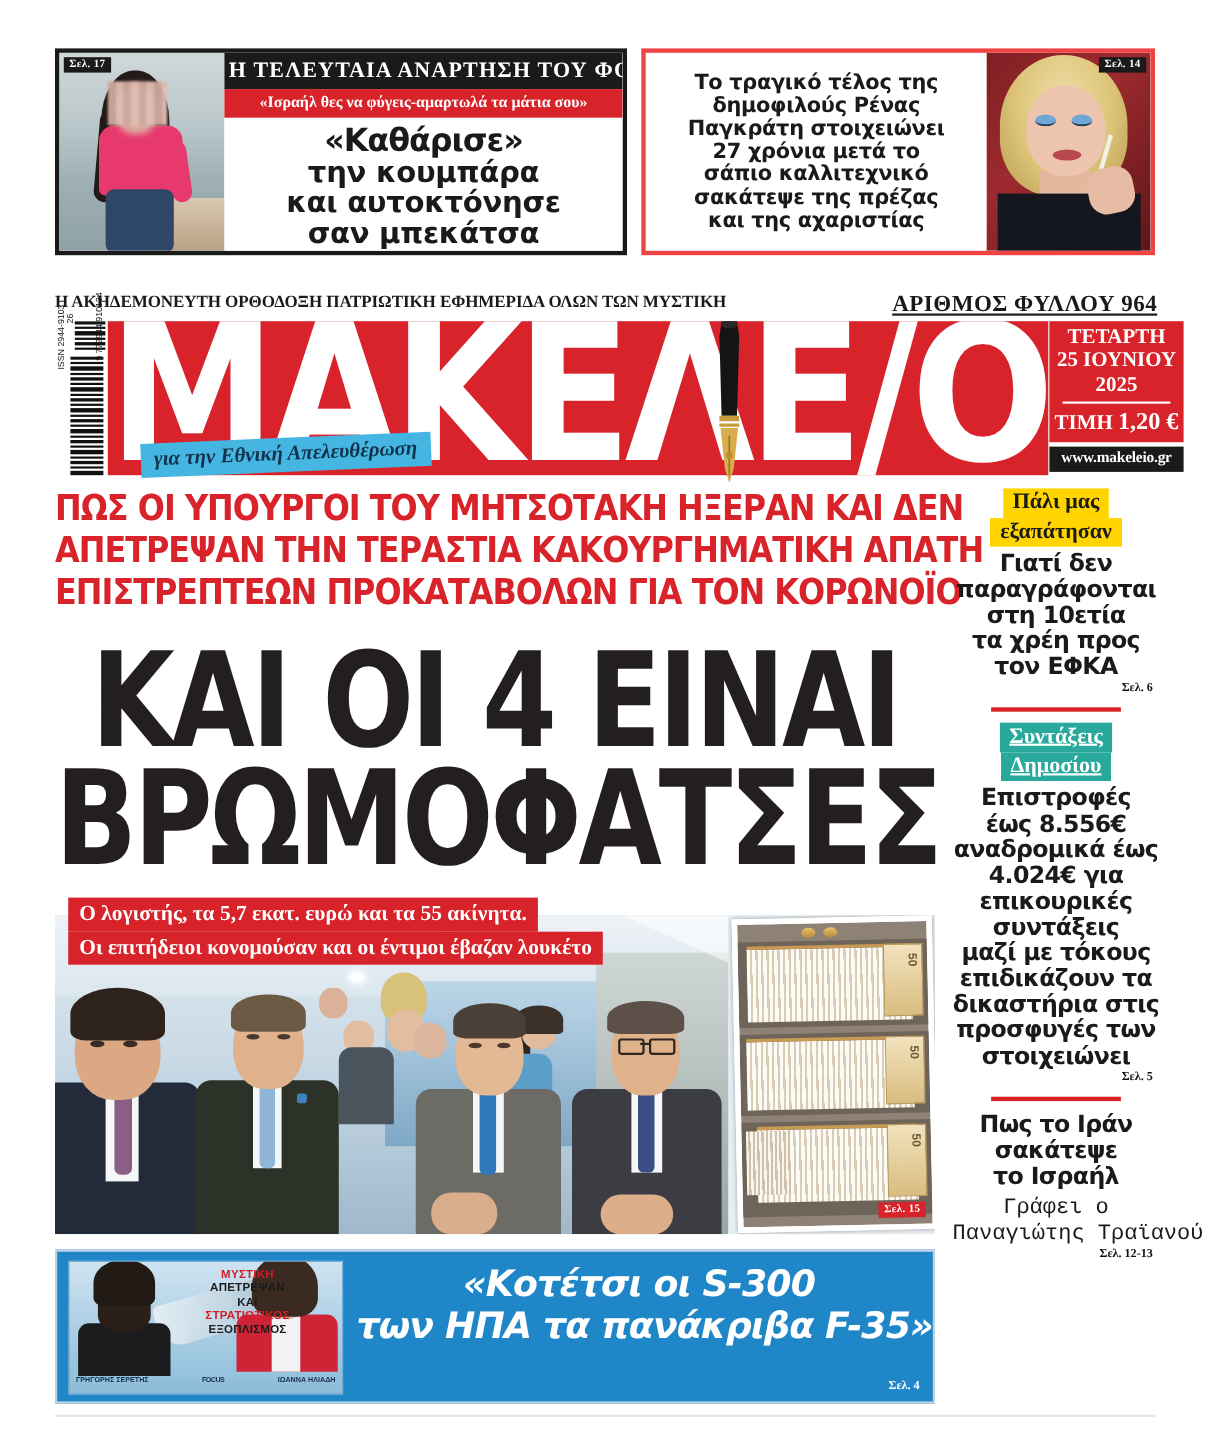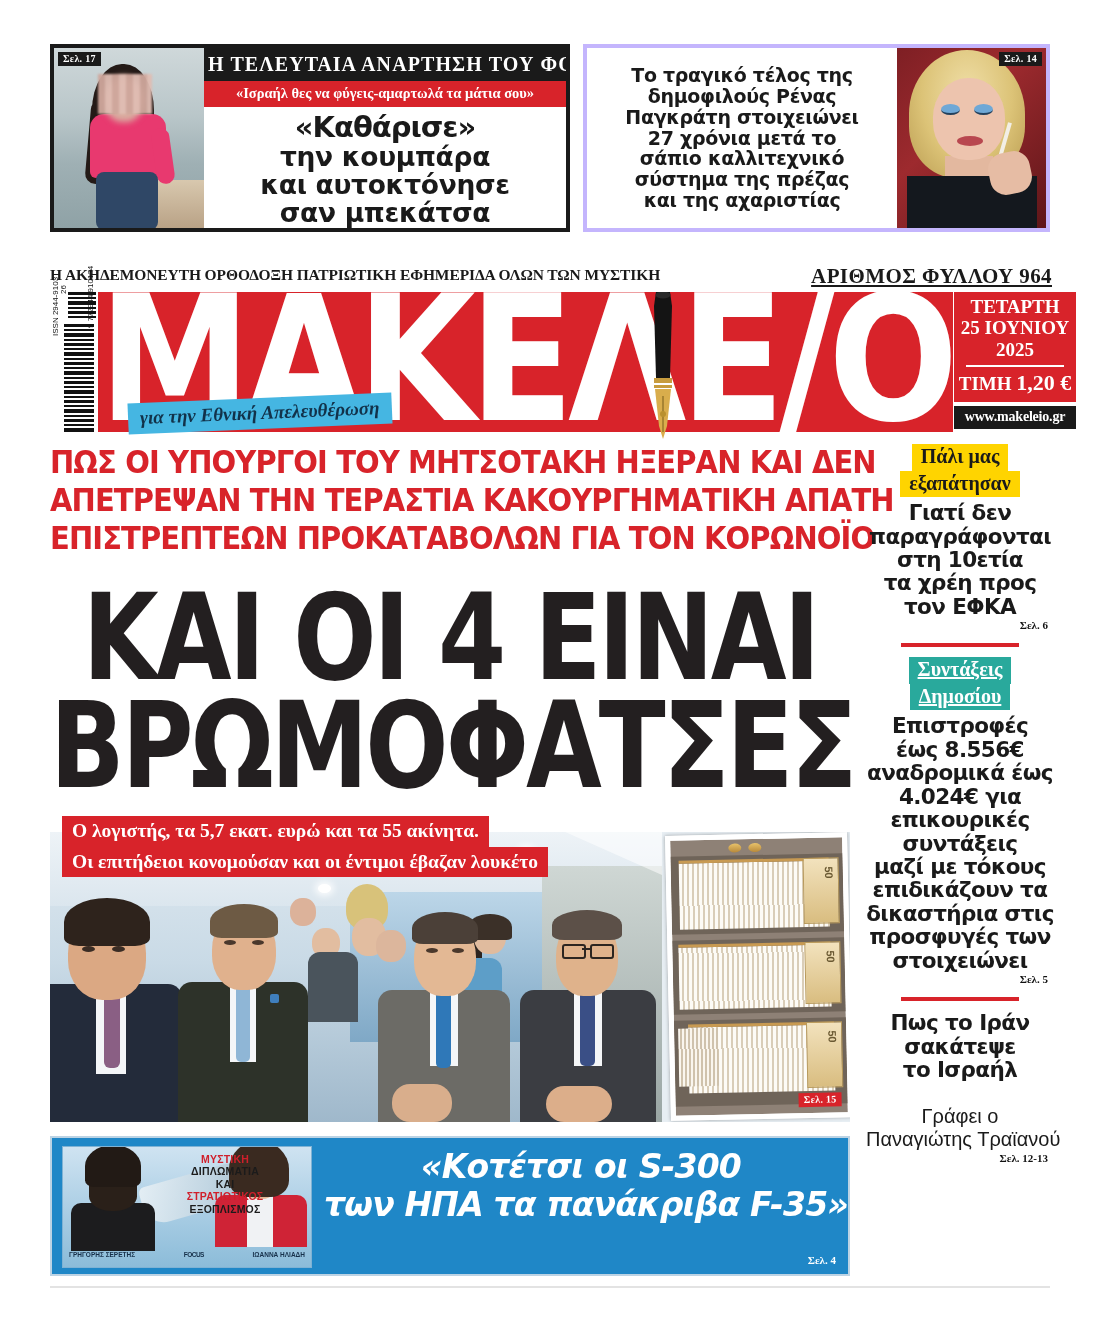--- a/index.html
+++ b/index.html
@@ -90,21 +90,21 @@
     text-align:center;color:#1a1a1a;font-weight:bold;
     font-family:"DejaVu Sans", sans-serif;
     font-size:26.5px;line-height:1.07;letter-spacing:-.3px;
     padding:5px 2px 0;
   }
   .tl-head .l1{font-size:29px;letter-spacing:-1px;}
 
   
   .teaser-right{
     position:absolute;left:583px;top:44px;width:467px;height:188px;
-    border:4px solid #c4b5fd;background:#fff;box-sizing:border-box;overflow:hidden;
+    border:4px solid #ef4444;background:#fff;box-sizing:border-box;overflow:hidden;
   }
   .tr-text{
     position:absolute;left:0;top:0;width:310px;height:100%;
     display:flex;align-items:center;justify-content:center;
     text-align:center;color:#1a1a1a;font-weight:bold;
     font-family:"DejaVu Sans", sans-serif;
     font-size:19px;line-height:1.1;letter-spacing:-.3px;padding:0 4px;
     box-sizing:border-box;
   }
   .tr-photo{
@@ -369,22 +369,22 @@
   .sb-tag.teal{background:#29a99c;color:#fff;text-decoration:underline;}
   .sb-body{
     color:#1a1a1a;text-align:center;
     font-family:"DejaVu Sans", sans-serif;font-weight:bold;
     font-size:21.5px;line-height:1.09;letter-spacing:-.6px;margin-top:4px;
   }
   .sb-body div{white-space:nowrap;}
   .sb-rule{height:4px;background:#d8232a;width:118px;margin:12px auto 10px;}
   .sb-serif{
     color:#1a1a1a;text-align:center;
-    font-family:Liberation Sans, sans-serif;font-weight:normal;
-    font-size:20px;line-height:1.15;margin-top:24px;
+    font-family:Liberation Mono, monospace;font-weight:normal;
+    font-size:20px;line-height:1.15;margin-top:6px;
   }
   .sb-serif div{white-space:nowrap;}
   .sb-sel{margin-top:1px;padding-right:6px;}
 
   .frame-bottom{
     position:absolute;left:50px;top:1286px;width:1000px;height:2px;background:#e3e3e3;
   }
 </style>
 </head>
 <body>
@@ -419,21 +419,21 @@
 
     <div class="teaser-right">
       <div class="sel-badge" style="right:4px;top:4px;">Σελ. 14</div>
       <div class="tr-text">
         <div>
           <div>Το τραγικό τέλος της</div>
           <div>δημοφιλούς Ρένας</div>
           <div>Παγκράτη στοιχειώνει</div>
           <div>27 χρόνια μετά το</div>
           <div>σάπιο καλλιτεχνικό</div>
-          <div>σύστημα της πρέζας</div>
+          <div>σακάτεψε της πρέζας</div>
           <div>και της αχαριστίας</div>
         </div>
       </div>
       <div class="tr-photo">
         <div class="hair"></div>
           <div class="neck"></div>
           <div class="body"></div>
         <div class="face"></div>
         <div class="eye-l"></div>
           <div class="eye-r"></div>
@@ -685,21 +685,21 @@
           <div class="hair"></div>
       </div>
       <div class="bb-wom">
         <div class="jacket"></div>
           <div class="shirt"></div>
           <div class="face"></div>
           <div class="hair"></div>
       </div>
       <div class="bb-promo">
         <div class="r">ΜΥΣΤΙΚΗ</div>
-        <div>ΔΙΠΛΩΜΑΤΙΑ</div>
+        <div>ΑΠΕΤΡΕΨΑΝ</div>
         <div>ΚΑΙ</div>
         <div class="r">ΣΤΡΑΤΙΩΤΙΚΟΣ</div>
         <div>ΕΞΟΠΛΙΣΜΟΣ</div>
       </div>
       <div class="bb-names">
         <span>ΓΡΗΓΟΡΗΣ ΣΕΡΕΤΗΣ</span>
         <span class="bb-logo">FOCUS</span>
         <span>ΙΩΑΝΝΑ ΗΛΙΑΔΗ</span>
       </div>
     </div>

